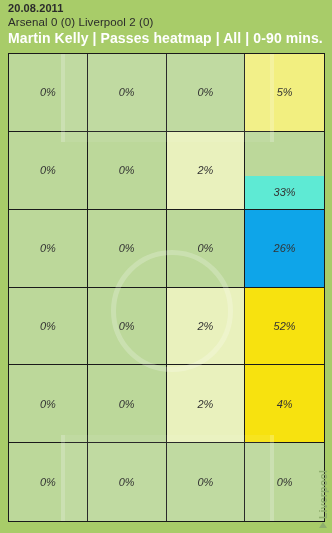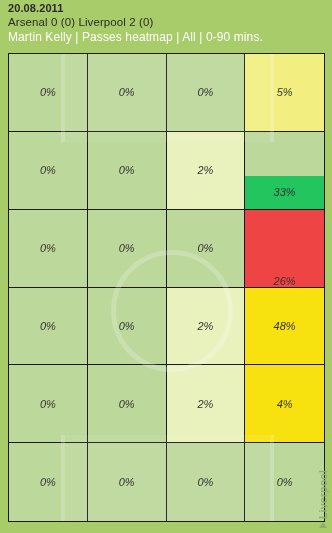--- a/index.html
+++ b/index.html
@@ -9,21 +9,21 @@
     font-family:"Liberation Sans",sans-serif;
     overflow:hidden;
   }
   #app{position:relative;width:332px;height:533px;background:#a8cc69;}
 
   
   #header{position:absolute;left:0;top:0;width:332px;height:50px;}
   .hline{position:absolute;left:8px;white-space:nowrap;}
   #h-date{top:2px;font-size:11px;font-weight:bold;color:#2b2b2b;letter-spacing:0.1px;text-align:center;}
   #h-score{top:16px;font-size:11.5px;font-weight:normal;color:#2b2b2b;letter-spacing:0.1px;}
-  #h-filter{top:30px;font-size:12px;font-weight:normal;color:#ffffff;letter-spacing:0.1px;}
+  #h-filter{top:30px;font-size:14px;font-weight:bold;color:#ffffff;letter-spacing:0.1px;}
 
   
   #pitch{
     position:absolute;left:8px;top:53px;
     width:317px;height:469px;
     border:1.5px solid #1a1a1a;
     box-sizing:border-box;
     overflow:hidden;
     background:#bcd89a;
   }
@@ -107,46 +107,46 @@
         </div>
         <div class="cell" style="background: rgb(188, 216, 154);">
           <span class="val">0%</span>
         </div>
         <div class="cell" style="background: rgb(188, 216, 154);">
           <span class="val">0%</span>
         </div>
         <div class="cell" style="background: rgb(233, 241, 189);">
           <span class="val">2%</span>
         </div>
-        <div class="cell lastcol" style="background: #22c55e; margin-top: 44px;">
+        <div class="cell lastcol" style="background: #5eead4; margin-top: 44px;">
           <span class="val">33%</span>
         </div>
         <div class="cell" style="background: rgb(188, 216, 154);">
           <span class="val">0%</span>
         </div>
         <div class="cell" style="background: rgb(188, 216, 154);">
           <span class="val">0%</span>
         </div>
         <div class="cell" style="background: rgb(188, 216, 154);">
           <span class="val">0%</span>
         </div>
-        <div class="cell lastcol" style="background: #ef4444; align-items: flex-end;">
+        <div class="cell lastcol" style="background: #0ea5e9;">
           <span class="val">26%</span>
         </div>
         <div class="cell" style="background: rgb(188, 216, 154);">
           <span class="val">0%</span>
         </div>
         <div class="cell" style="background: rgb(188, 216, 154);">
           <span class="val">0%</span>
         </div>
         <div class="cell" style="background: rgb(233, 241, 189);">
           <span class="val">2%</span>
         </div>
         <div class="cell lastcol" style="background: rgb(247, 226, 15);">
-          <span class="val">48%</span>
+          <span class="val">52%</span>
         </div>
         <div class="cell" style="background: rgb(188, 216, 154);">
           <span class="val">0%</span>
         </div>
         <div class="cell" style="background: rgb(188, 216, 154);">
           <span class="val">0%</span>
         </div>
         <div class="cell" style="background: rgb(233, 241, 189);">
           <span class="val">2%</span>
         </div>

